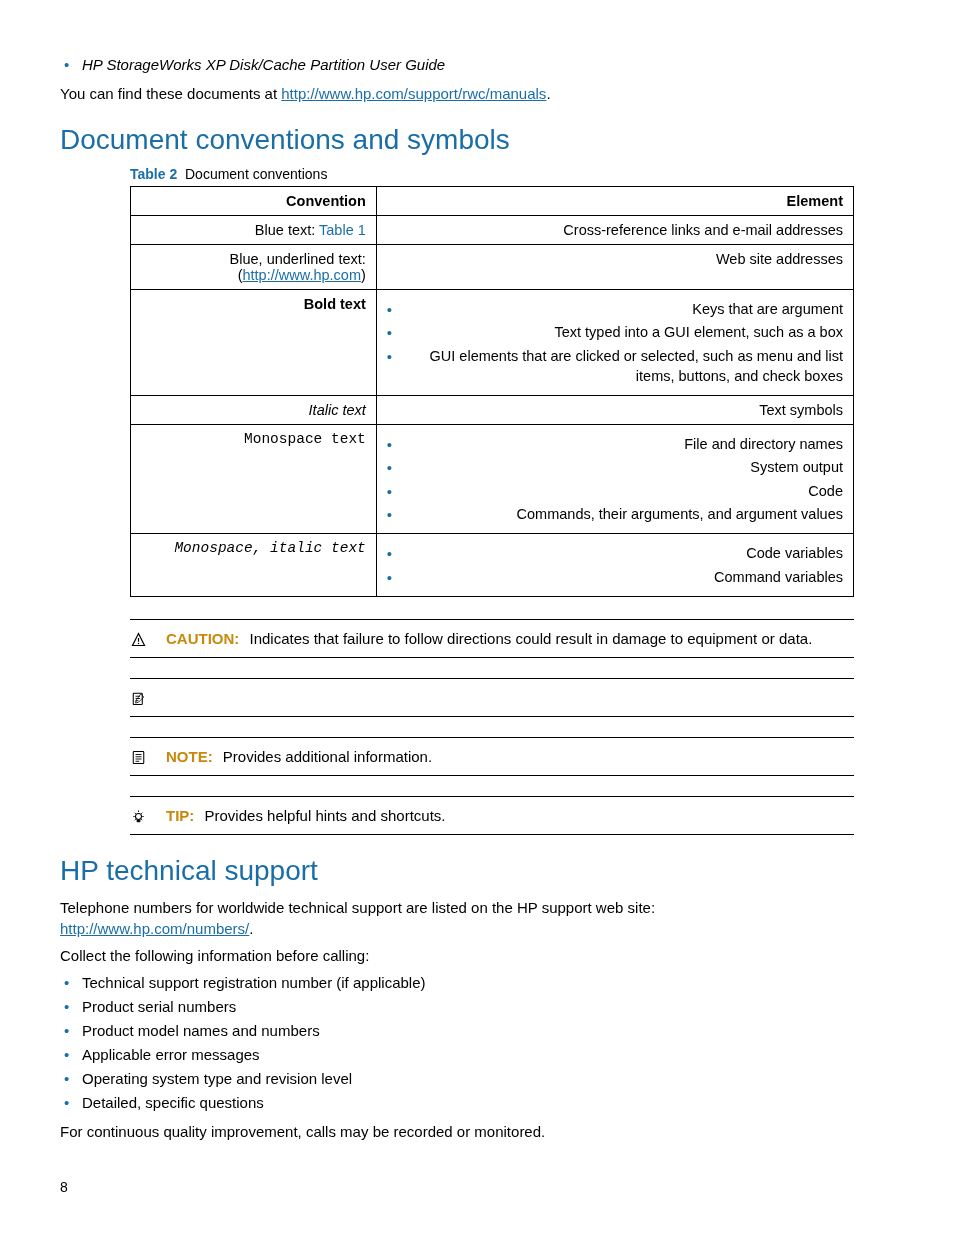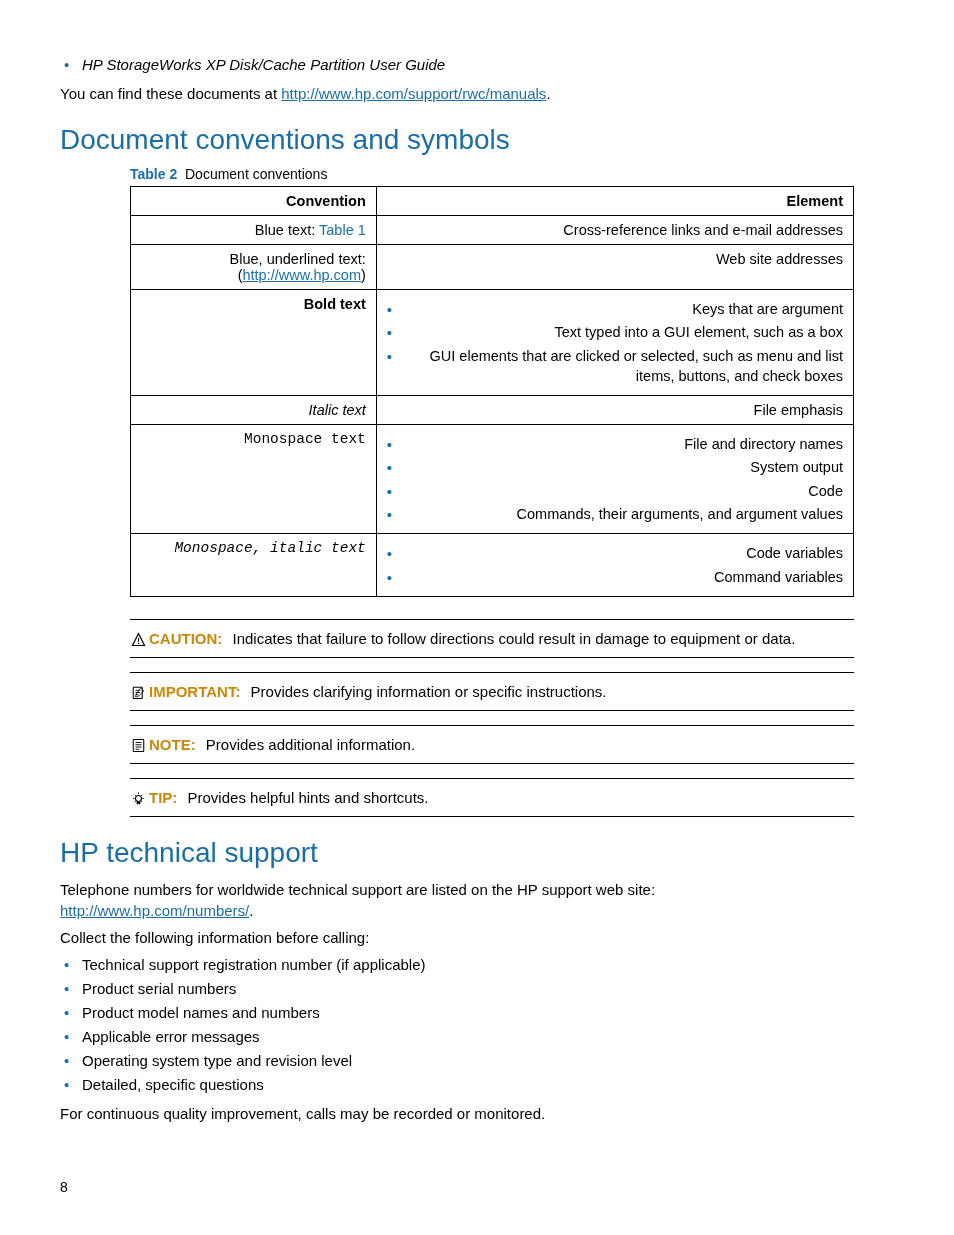--- a/index.html
+++ b/index.html
@@ -77,22 +77,22 @@
 
   .mono { font-family: "Courier New", monospace; }
 
   .admon-wrap { margin: 22px 0 0 70px; }
   .admon {
     border-top: 1px solid #000;
     border-bottom: 1px solid #000;
     padding: 10px 0 10px 0;
     display: flex;
     align-items: flex-start;
-    gap: 3px;
-    margin-bottom: 14px;
+    gap: 20px;
+    margin-bottom: 20px;
     text-align: right;
   }
   .admon .icon {
     width: 16px;
     flex-shrink: 0;
     display: flex;
     justify-content: center;
     align-items: center;
     margin-top: 2px;
   }
@@ -145,21 +145,21 @@
         <td>
           <ul class="blue">
             <li>Keys that are argument</li>
             <li>Text typed into a GUI element, such as a box</li>
             <li>GUI elements that are clicked or selected, such as menu and list items, buttons, and check boxes</li>
           </ul>
         </td>
       </tr>
       <tr>
         <td><em>Italic text</em></td>
-        <td>File emphasis</td>
+        <td>Text symbols</td>
       </tr>
       <tr>
         <td class="mono">Monospace text</td>
         <td>
           <ul class="blue">
             <li>File and directory names</li>
             <li>System output</li>
             <li>Code</li>
             <li>Commands, their arguments, and argument values</li>
           </ul>
@@ -194,24 +194,20 @@
     </div>
 
     <div class="admon">
       <span class="icon">
         <svg viewBox="0 0 20 20">
             <rect x="3" y="3" width="12" height="15" rx="1" fill="none" stroke="#000" stroke-width="1.4"></rect>
             <path d="M6 7h6M6 10h6M6 13h4" stroke="#000" stroke-width="1.2"></path>
             <path d="M13 4l4 4-7 7-4 1 1-4z" fill="none" stroke="#000" stroke-width="1"></path>
           </svg>
       </span>
-      <div>
-        <span class="label">IMPORTANT:</span>
-        <span>Provides clarifying information or specific instructions.</span>
-      </div>
     </div>
 
     <div class="admon">
       <span class="icon">
         <svg viewBox="0 0 20 20">
             <rect x="3" y="2" width="14" height="16" rx="1" fill="none" stroke="#000" stroke-width="1.4"></rect>
             <path d="M6 6h8M6 9h8M6 12h8M6 15h5" stroke="#000" stroke-width="1.2"></path>
           </svg>
       </span>
       <div>

